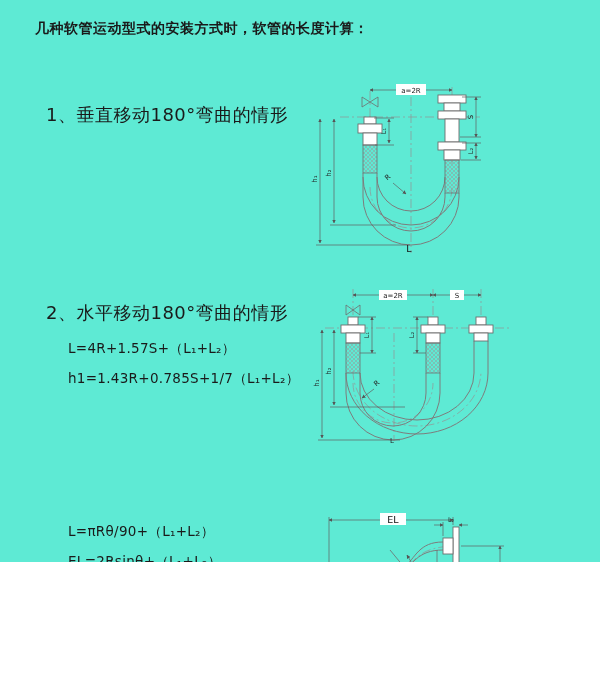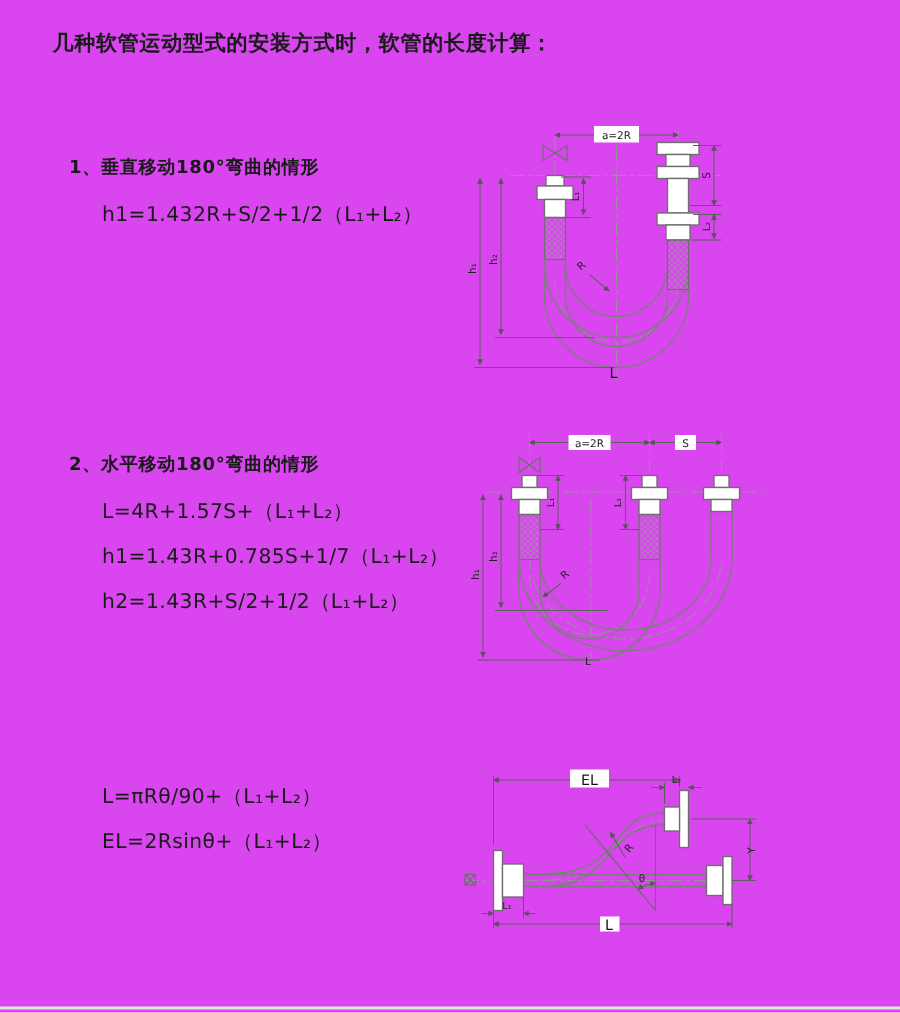--- a/index.html
+++ b/index.html
@@ -1,20 +1,20 @@
 <!DOCTYPE html>
 <html><head>
 <meta charset="utf-8">
 <style>
   html,body{margin:0;padding:0;background:#fff;}
-  .page{position:relative;width:600px;height:675px;background:#d946ef;overflow:hidden;
+  .page{position:relative;width:600px;height:562px;background:#5eead4;overflow:hidden;
         font-family:"DejaVu Sans","Liberation Sans",sans-serif;color:#1a1a1a;}
   .title{position:absolute;left:35px;top:20px;font-size:14px;font-weight:bold;letter-spacing:.5px;white-space:nowrap;}
   .sec{position:absolute;left:46px;}
-  .sec .h{font-size:12px;font-weight:bold;letter-spacing:.5px;margin-bottom:8px;white-space:nowrap;}
+  .sec .h{font-size:18px;font-weight:normal;letter-spacing:.5px;margin-bottom:8px;white-space:nowrap;}
   .sec .f{font-size:13.5px;margin-left:22px;height:30px;line-height:30px;letter-spacing:.3px;white-space:nowrap;}
   .s1{top:103px}.s2{top:301px}.s3{top:516px}
   .diag{position:absolute;}
   #d1{left:310px;top:75px}
   #d2{left:310px;top:283px}
   #d3{left:300px;top:505px}
   .hose{fill:none;stroke:#7d7d7d;stroke-width:1;}
   .thin{fill:none;stroke:#6e6e6e;stroke-width:.8;}
   .cl{fill:none;stroke:#949494;stroke-width:.7;stroke-dasharray:9 3 2 3;}
   .fit{fill:#ffffff;stroke:#6e6e6e;stroke-width:.9;}
@@ -28,28 +28,26 @@
 </style>
 </head>
 <body>
 
 <div class="page">
 
   <div class="title">几种软管运动型式的安装方式时，软管的长度计算：</div>
 
   <div class="sec s1">
     <div class="h">1、垂直移动180°弯曲的情形</div>
-    <div class="f">h1=1.432R+S/2+1/2（L₁+L₂）</div>
   </div>
 
   <div class="sec s2">
     <div class="h">2、水平移动180°弯曲的情形</div>
     <div class="f">L=4R+1.57S+（L₁+L₂）</div>
     <div class="f">h1=1.43R+0.785S+1/7（L₁+L₂）</div>
-    <div class="f">h2=1.43R+S/2+1/2（L₁+L₂）</div>
   </div>
 
   <div class="sec s3">
     <div class="f">L=πRθ/90+（L₁+L₂）</div>
     <div class="f">EL=2Rsinθ+（L₁+L₂）</div>
   </div>
 
   <svg id="d1" class="diag" width="272" height="182" viewBox="0 0 272 182">
     <defs>
       <marker id="ar1" viewBox="0 0 10 10" refX="9" refY="5" markerWidth="5.5" markerHeight="5.5" orient="auto-start-reverse">

